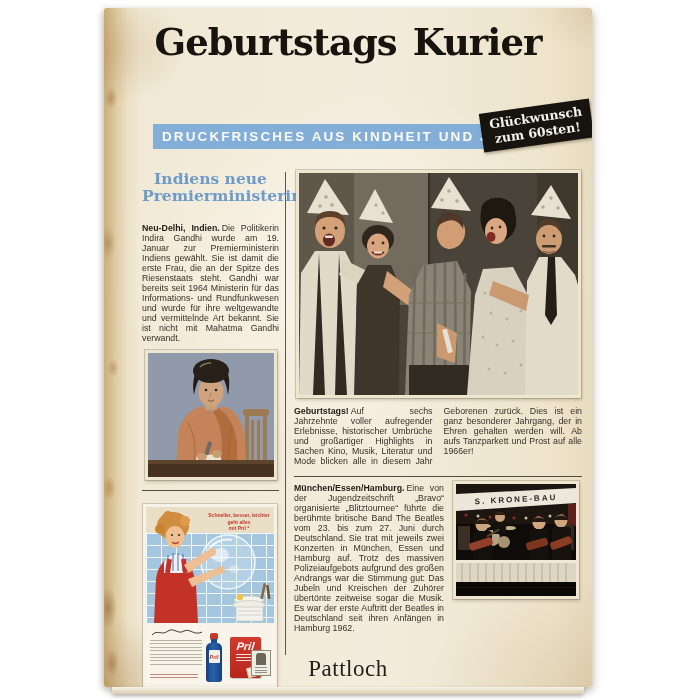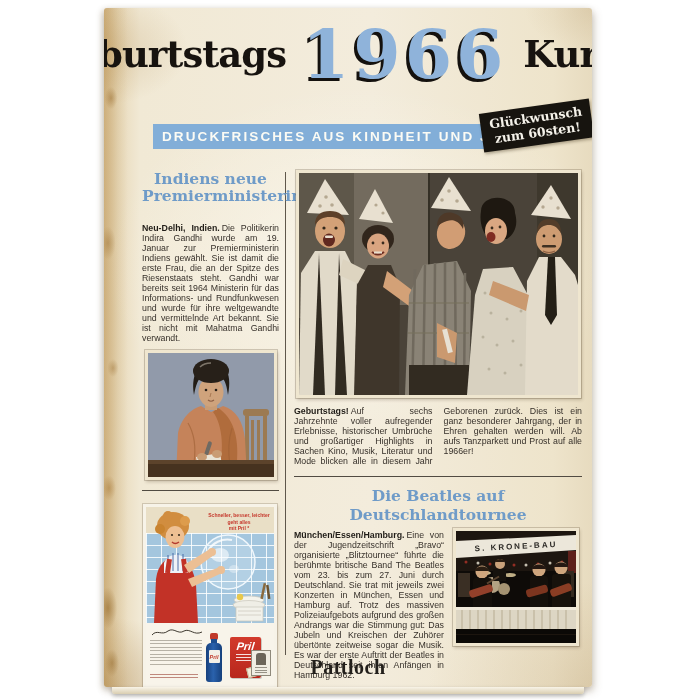--- a/index.html
+++ b/index.html
@@ -63,21 +63,21 @@
   .photo-gandhi{margin:7px auto 0;width:126px;height:124px;}
   .photo-party{margin:5px auto 0;width:279px;height:222px;}
   .photo-beatles{width:120px;height:112px;flex:none;}
 
   .two-col{margin-top:8px;column-count:2;column-gap:11px;}
   .two-col p{margin:0;}
   .beatles-row{display:flex;gap:9px;margin-top:4px;align-items:flex-start;}
   .beatles-txt{width:150px;}
 
   .publisher{position:absolute;left:0;top:648px;width:100%;text-align:center;
-    font-family:"Liberation Serif",serif;font-size:20px;color:#221f1b;letter-spacing:.5px;font-weight:bold;}
+    font-family:"Liberation Serif",serif;font-size:23px;color:#221f1b;letter-spacing:.5px;}
 
   
   .pril{position:relative;margin:13px 0 0 1px;width:128px;height:180px;background:#f7f3e8;
     border:3px solid #f7f3e8;box-shadow:0 0 0 1px rgba(90,75,50,.22),1px 2px 3px rgba(80,60,30,.2);box-sizing:content-box;}
   .pril-top{position:absolute;left:0;top:0;width:128px;height:116px;background:#e9dfc6;overflow:hidden;}
   .tiles{position:absolute;left:0;top:26px;width:128px;height:90px;background-color:#a4c6de;
     background-image:linear-gradient(rgba(255,255,255,.85) 1px,transparent 1px),
                      linear-gradient(90deg,rgba(255,255,255,.85) 1px,transparent 1px);
     background-size:15px 12px;}
   .pril-scene{position:absolute;left:0;top:0;}
@@ -111,21 +111,20 @@
     background:repeating-linear-gradient(#6f6a5e 0 1px,transparent 1px 2.5px);}
 </style>
 </head>
 <body>
 
 <div class="book">
   <div class="book-edge"></div>
 
   <div class="masthead">
     <span class="mast-word">Geburtstags</span>
-    <span class="mast-year">1966</span>
     <span class="mast-word">Kurier</span>
   </div>
 
   <div class="banner">
     <span>DRUCKFRISCHES AUS KINDHEIT UND JUGEND</span>
   </div>
   <div class="stamp">
     <span>Glückwunsch</span><br>
     <span>zum 60sten!</span>
   </div>
@@ -338,21 +337,20 @@
         <rect width="279" height="222" fill="#8a6b3a" opacity=".07"></rect>
       </svg>
     </div>
 
     <div class="two-col body-txt">
       <p><b class="lead">Geburtstags!</b><span>Auf sechs Jahrzehnte voller aufregender Erlebnisse, historischer Umbrüche und großartiger Highlights in Sachen Kino, Musik, Literatur und Mode blicken alle in diesem Jahr Geborenen zurück. Dies ist ein ganz besonderer Jahrgang, der in Ehren gehalten werden will. Ab aufs Tanzparkett und Prost auf alle 1966er!</span></p>
     </div>
 
     <hr class="rule">
 
-    <h2 class="head-blue head-beatles">Die Beatles auf Deutschlandtournee</h2>
 
     <div class="beatles-row">
       <p class="body-txt beatles-txt" style="margin-top:2px;"><b class="lead">München/Essen/Hamburg.</b><span>Eine von der Jugendzeitschrift „Bravo“ organisierte „Blitztournee“ führte die berühmte britische Band The Beatles vom 23. bis zum 27. Juni durch Deutschland. Sie trat mit jeweils zwei Konzerten in München, Essen und Hamburg auf. Trotz des massiven Polizeiaufgebots aufgrund des großen Andrangs war die Stimmung gut: Das Jubeln und Kreischen der Zuhörer übertönte zeitweise sogar die Musik. Es war der erste Auftritt der Beatles in Deutschland seit ihren Anfängen in Hamburg 1962.</span></p>
 
       <div class="photo-frame photo-beatles">
         <svg width="120" height="112" viewBox="0 0 120 112">
           <rect width="120" height="112" fill="#0e0b08"></rect>
           <rect y="0" width="120" height="40" fill="#1d1610"></rect>
           <rect x="112" y="20" width="8" height="22" fill="#5e201a"></rect>
           <path d="M0,10 L120,4 L120,19 L0,27 Z" fill="#ece7da"></path>

